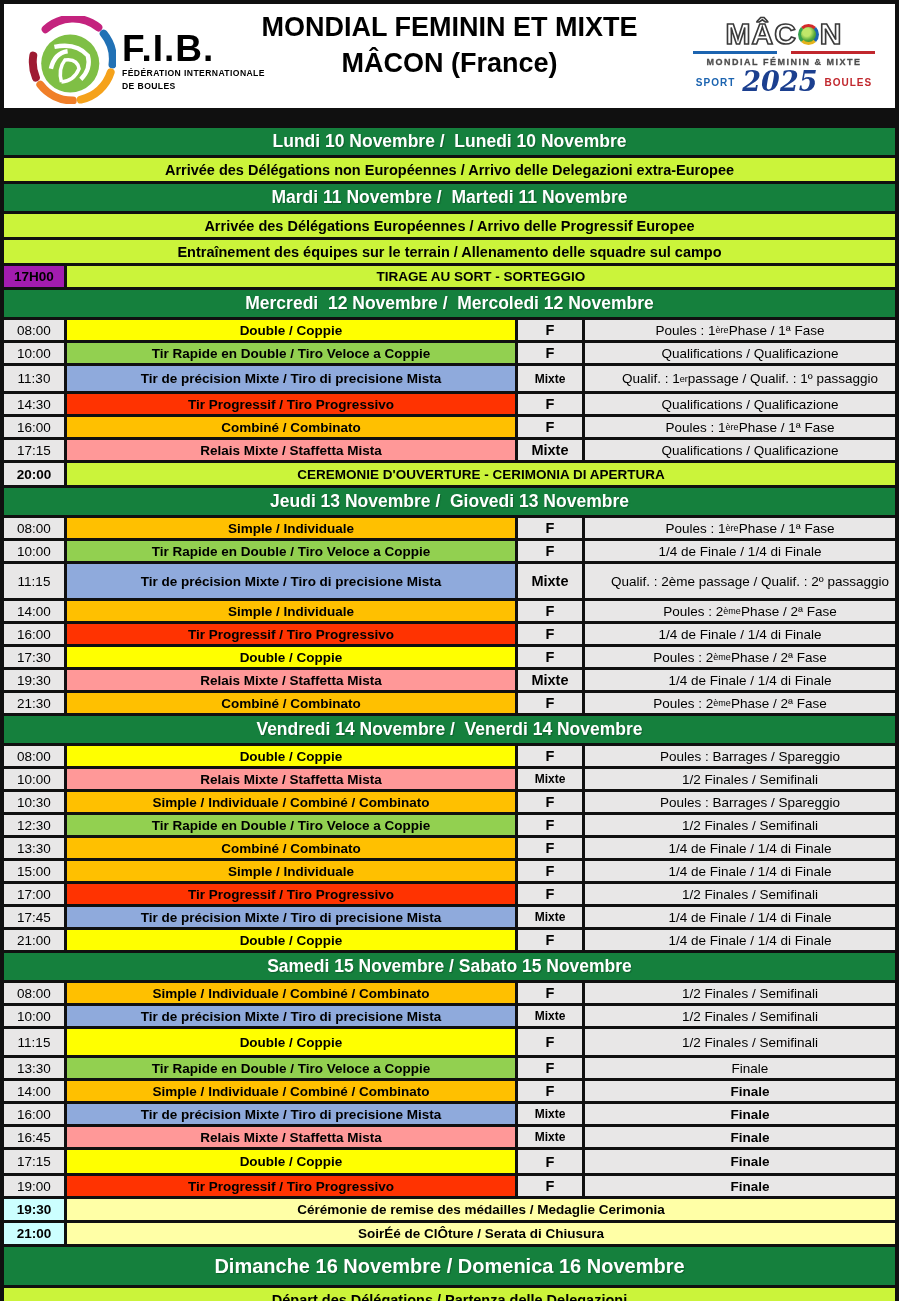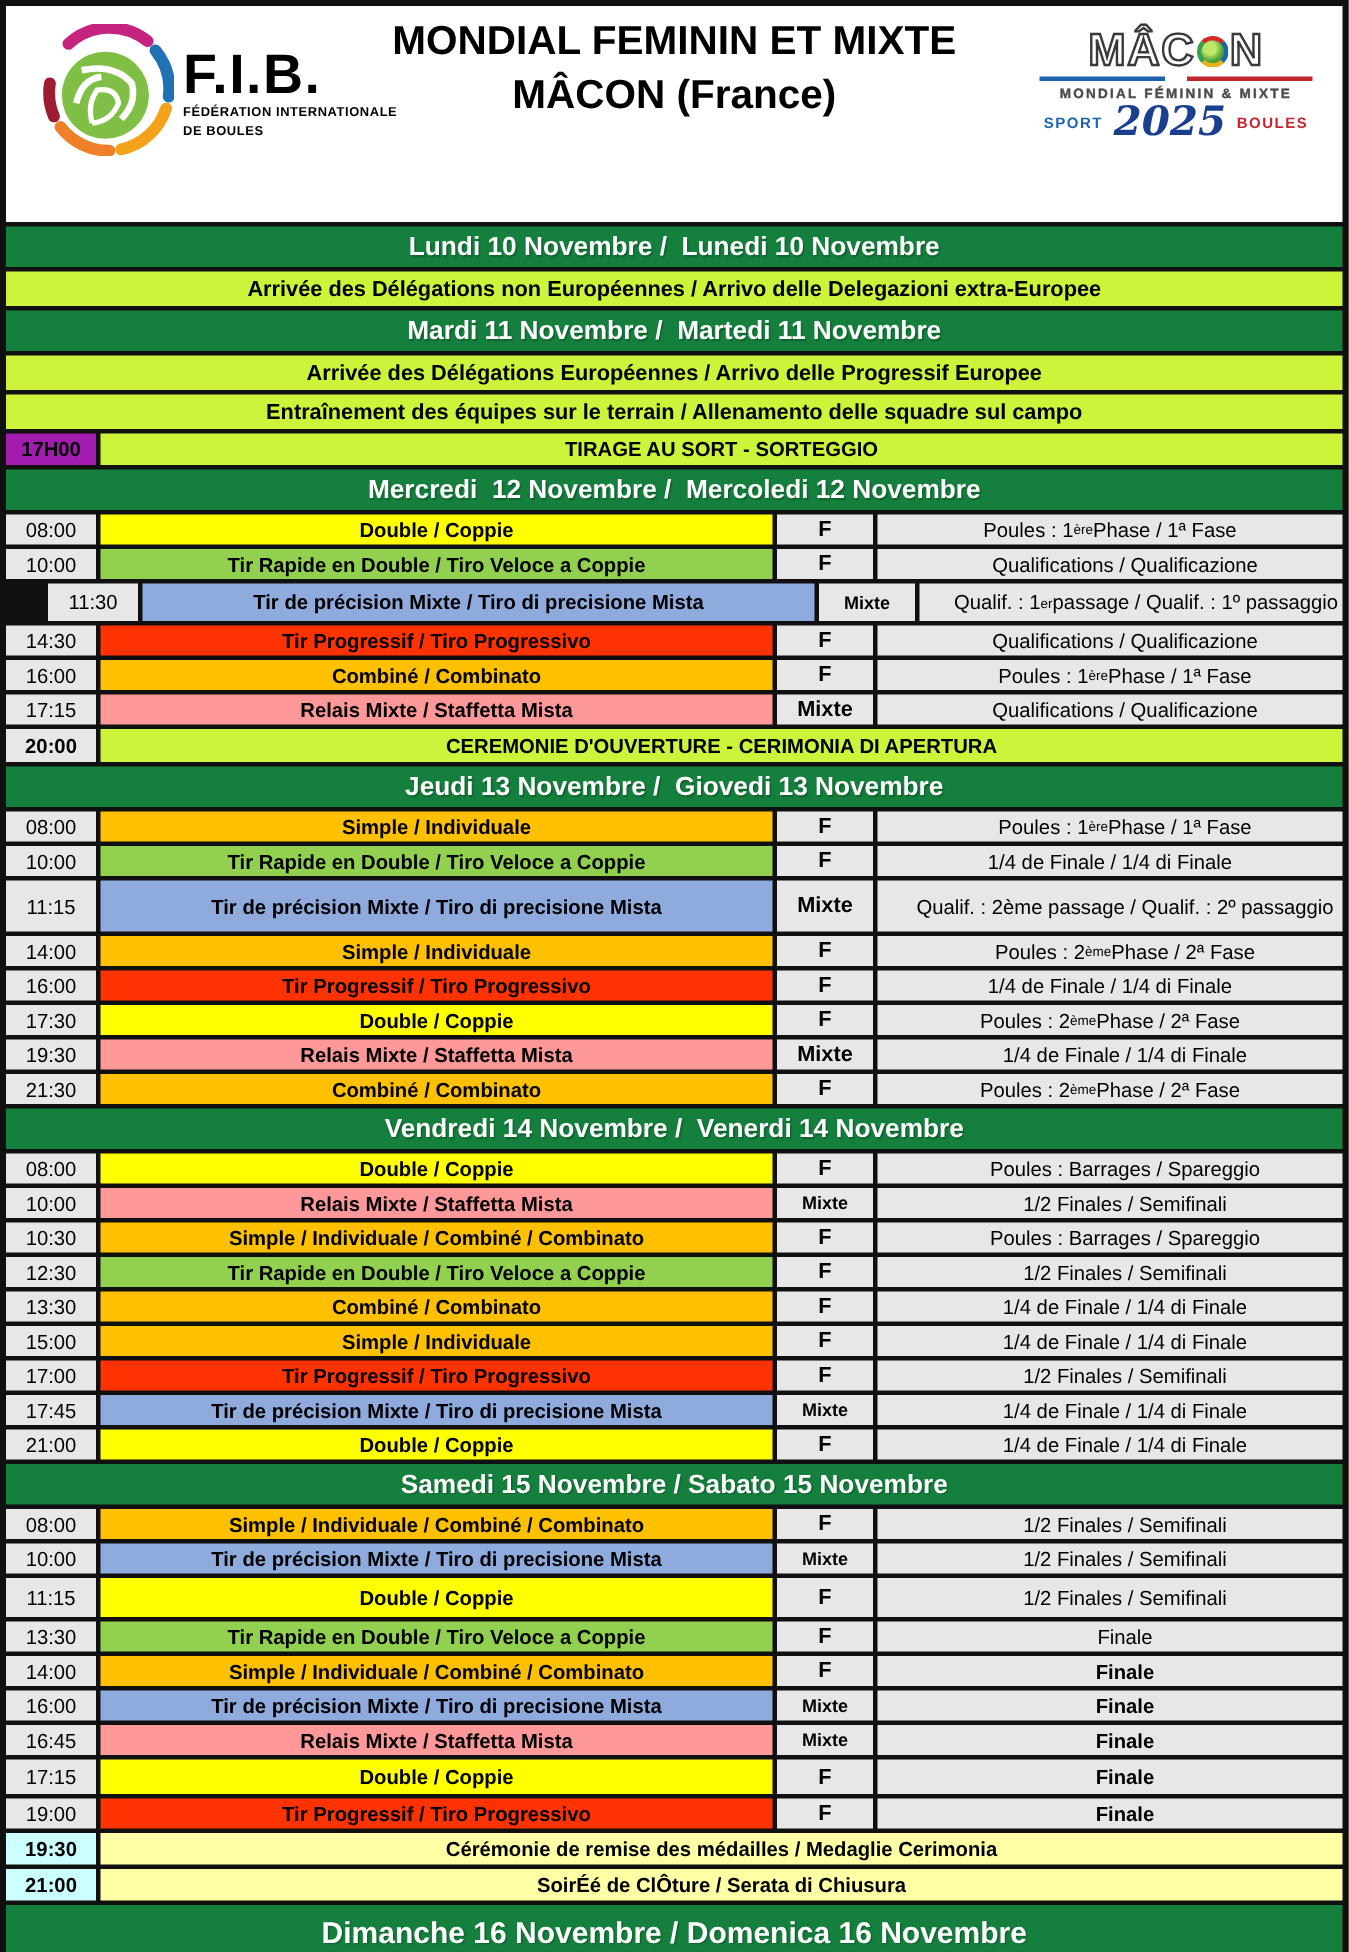--- a/index.html
+++ b/index.html
@@ -7,22 +7,22 @@
   .sheet{
     box-sizing:border-box;
     width:899px;
     border:4px solid #101010;
     background:#101010;
   }
   
   .page-header{
     position:relative;
     background:#fff;
-    height:144px;
-    margin-bottom:3px;
+    height:104px;
+    margin-bottom:20px;
     overflow:hidden;
   }
   .title-block{
     text-align:center;
     padding-top:5px;
   }
   .title-line{
     font-size:27px;
     font-weight:bold;
     line-height:36px;
@@ -188,21 +188,21 @@
         <div class="event-cell" style="background: rgb(255, 255, 0);">Double / Coppie</div>
         <div class="cat-cell">F</div>
         <div class="phase-cell center">Poules : 1<sup>ère</sup> Phase / 1ª Fase</div>
       </div>
       <div class="row" style="height: 20px;">
         <div class="time-cell">10:00</div>
         <div class="event-cell" style="background: rgb(146, 208, 80);">Tir Rapide en Double / Tiro Veloce a Coppie</div>
         <div class="cat-cell">F</div>
         <div class="phase-cell">Qualifications / Qualificazione</div>
       </div>
-      <div class="row" style="height: 25px; margin-left: 28px;">
+      <div class="row" style="height: 25px;">
         <div class="time-cell">11:30</div>
         <div class="event-cell" style="background: rgb(143, 170, 220);">Tir de précision Mixte / Tiro di precisione Mista</div>
         <div class="cat-cell cat-small">Mixte</div>
         <div class="phase-cell">Qualif. : 1<sup>er</sup> passage / Qualif. : 1º passaggio</div>
       </div>
       <div class="row" style="height: 20px;">
         <div class="time-cell">14:30</div>
         <div class="event-cell" style="background: rgb(255, 51, 1);">Tir Progressif / Tiro Progressivo</div>
         <div class="cat-cell">F</div>
         <div class="phase-cell">Qualifications / Qualificazione</div>

